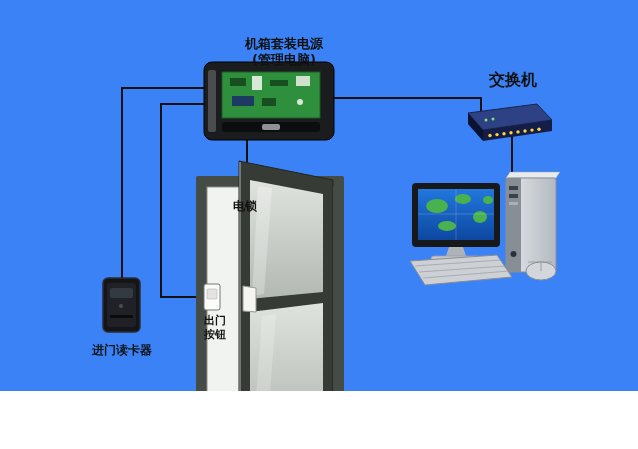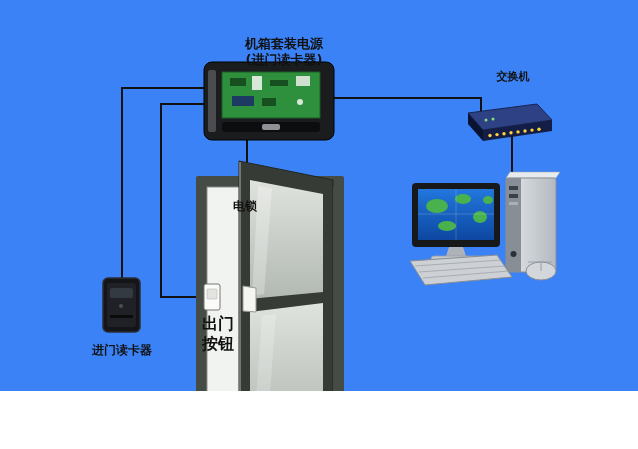--- a/index.html
+++ b/index.html
@@ -14,25 +14,25 @@
   .label{
     position:absolute;
     font-weight:bold;
     color:#111;
     text-align:center;
     line-height:1.25;
     white-space:nowrap;
   }
   .label span{display:block;}
   .lbl-power{left:214px;top:36px;width:140px;font-size:13px;}
-  .lbl-switch{left:480px;top:70px;width:66px;font-size:11px;}
+  .lbl-switch{left:480px;top:70px;width:66px;font-size:16px;}
   .lbl-computer{left:452px;top:297px;width:108px;font-size:16px;letter-spacing:2px;}
   .lbl-reader{left:82px;top:335px;width:80px;font-size:12px;margin-top:8px;}
   .lbl-lock{left:209px;top:199px;width:30px;font-size:12px;padding-left:21px;}
-  .lbl-exit{left:202px;top:314px;width:26px;font-size:16px;}
+  .lbl-exit{left:202px;top:314px;width:26px;font-size:11px;}
 </style>
 </head>
 <body>
 
 <div class="canvas">
 
   <svg class="layer" width="638" height="449" viewBox="0 0 638 449">
     <defs>
       <linearGradient id="glassGrad" x1="0" y1="0" x2="0" y2="1">
         <stop offset="0" stop-color="#dfe3dd"></stop>
@@ -157,21 +157,21 @@
       <rect x="103" y="278" width="37" height="54" rx="5" fill="#141518" stroke="#2c2e33" stroke-width="1.5"></rect>
       <rect x="107" y="283" width="29" height="44" rx="3" fill="#1f2126"></rect>
       <rect x="110" y="288" width="23" height="10" rx="2" fill="#343a42"></rect>
       <rect x="110" y="315" width="23" height="3" fill="#0a0b0d"></rect>
       <circle cx="121" cy="306" r="2" fill="#4a4f57"></circle>
     </g>
   </svg>
 
   <div class="label lbl-power">
     <span>机箱套装电源</span>
-    <span>(进门读卡器)</span>
+    <span>(管理电脑)</span>
   </div>
 
   <div class="label lbl-switch">交换机</div>
 
 
   <div class="label lbl-reader">进门读卡器</div>
 
   <div class="label lbl-lock">电锁</div>
 
   <div class="label lbl-exit">

